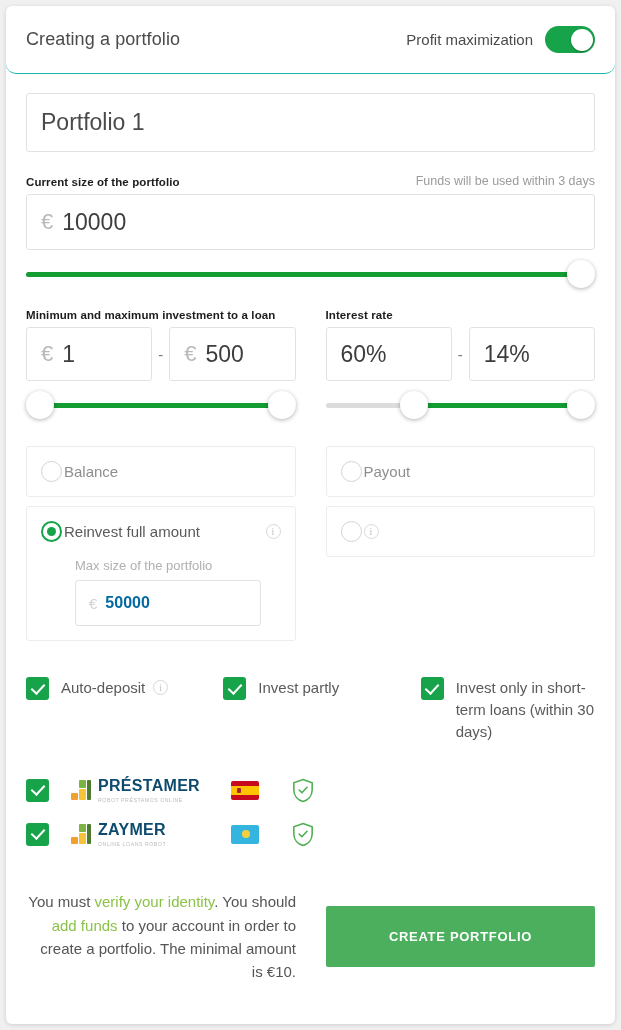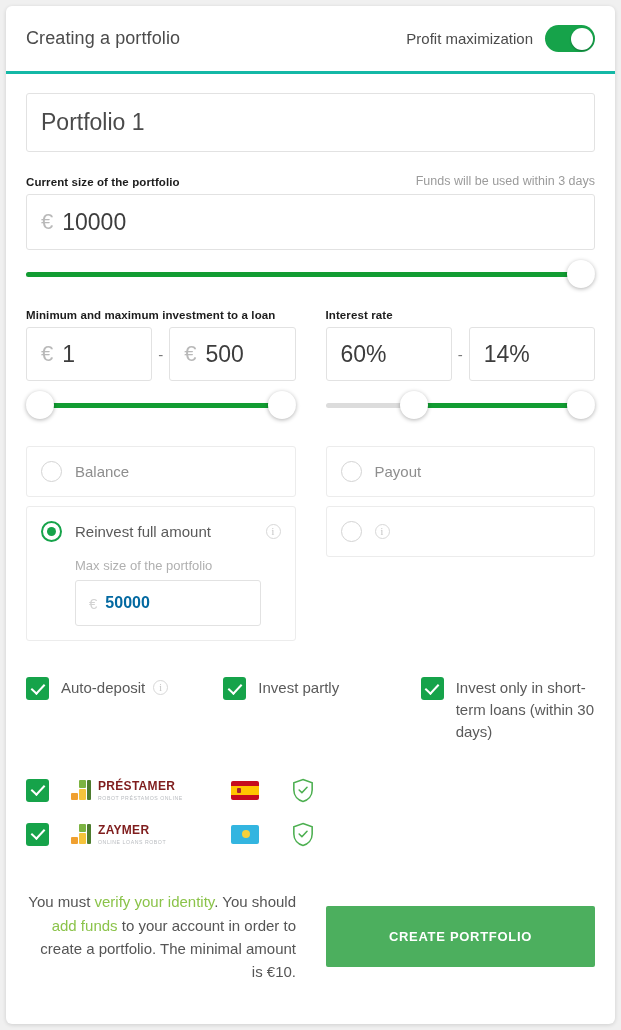--- a/index.html
+++ b/index.html
@@ -15,25 +15,26 @@
     width: 609px; height: 1018px;
     background: #ffffff;
     border-radius: 6px;
     box-shadow: 0 1px 4px rgba(0,0,0,0.14);
     overflow: hidden;
   }
 
   
   .header {
     height: 68px;
-    border-bottom: 3px solid #14b8a6;
+    border-bottom: 1px solid #14b8a6;
     display: flex;
     align-items: center;
     justify-content: space-between;
     padding: 0 20px 0 20px;
+    border-radius: 10px;
   }
   .header-title { font-size: 18px; color: #4b4b4b; letter-spacing: .1px; }
   .header-right { display: flex; align-items: center; gap: 12px; }
   .toggle-label { font-size: 15px; color: #4b4b4b; }
   .toggle {
     width: 50px; height: 27px; border-radius: 14px;
     background: #16a34a; position: relative; cursor: pointer;
   }
   .toggle .knob {
     position: absolute; top: 2.5px; right: 2.5px;
@@ -90,21 +91,21 @@
   .dash { color: #7a7a7a; font-size: 15px; }
 
   
   .options { display: flex; gap: 30px; margin-top: 26px; align-items: flex-start; }
   .opt-col { flex: 1; min-width: 0; }
   .opt-box {
     border: 1px solid #ececec; border-radius: 3px;
     background: #fff; padding: 14px 14px;
     margin-bottom: 9px; cursor: pointer;
   }
-  .opt-head { display: flex; align-items: center; gap: 13px; }
+  .opt-head { display: flex; align-items: center; gap: 2px; }
   .radio {
     width: 21px; height: 21px; border-radius: 50%;
     border: 1px solid #d3d3d3; background: #fff;
     flex: 0 0 auto; position: relative;
   }
   .radio.checked { border-color: #16a34a; border-width: 2px; }
   .radio.checked::after {
     content: ""; position: absolute;
     top: 4px; left: 4px; width: 9px; height: 9px;
     border-radius: 50%; background: #16a34a;
@@ -158,21 +159,21 @@
   .logo-mark { width: 20px; height: 20px; position: relative; flex: 0 0 auto; }
   .logo-mark i {
     position: absolute; display: block; border-radius: 1px;
   }
   .m1 { left: 0; bottom: 0; width: 7px; height: 7px; background: #f0a030; }
   .m2 { left: 8px; bottom: 0; width: 7px; height: 11px; background: #f5c33c; }
   .m3 { left: 8px; bottom: 12px; width: 7px; height: 8px; background: #7cb342; }
   .m4 { left: 16px; bottom: 0; width: 4px; height: 20px; background: #4d7c2e; }
   .logo-text { display: flex; flex-direction: column; }
   .logo-name {
-    font-size: 12px; font-weight: bold; color: #7f1d1d;
+    font-size: 16px; font-weight: bold; color: #0c4a6e;
     letter-spacing: .3px; line-height: 1;
   }
   .logo-tag {
     font-size: 5.2px; color: #b9bcc0; letter-spacing: .55px;
     margin-top: 3px; white-space: nowrap;
   }
   .flag {
     width: 28px; height: 19px; margin-left: 32px;
     border-radius: 2px; overflow: hidden; position: relative;
     flex: 0 0 auto;

